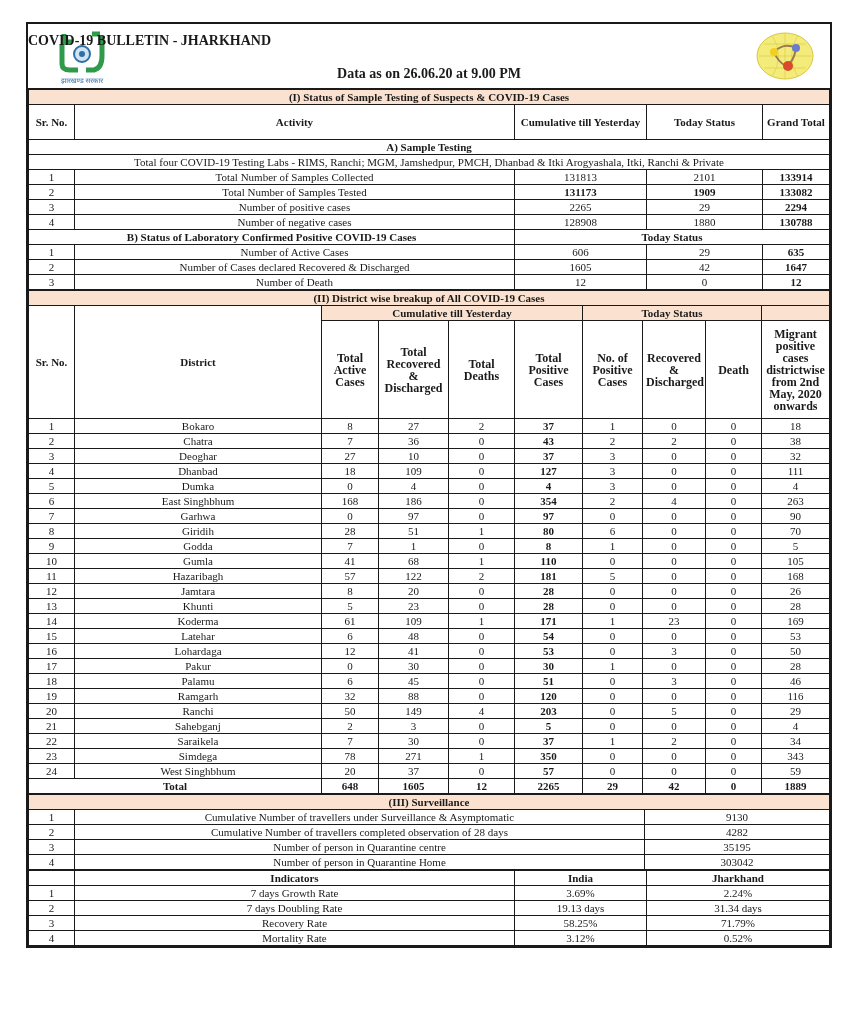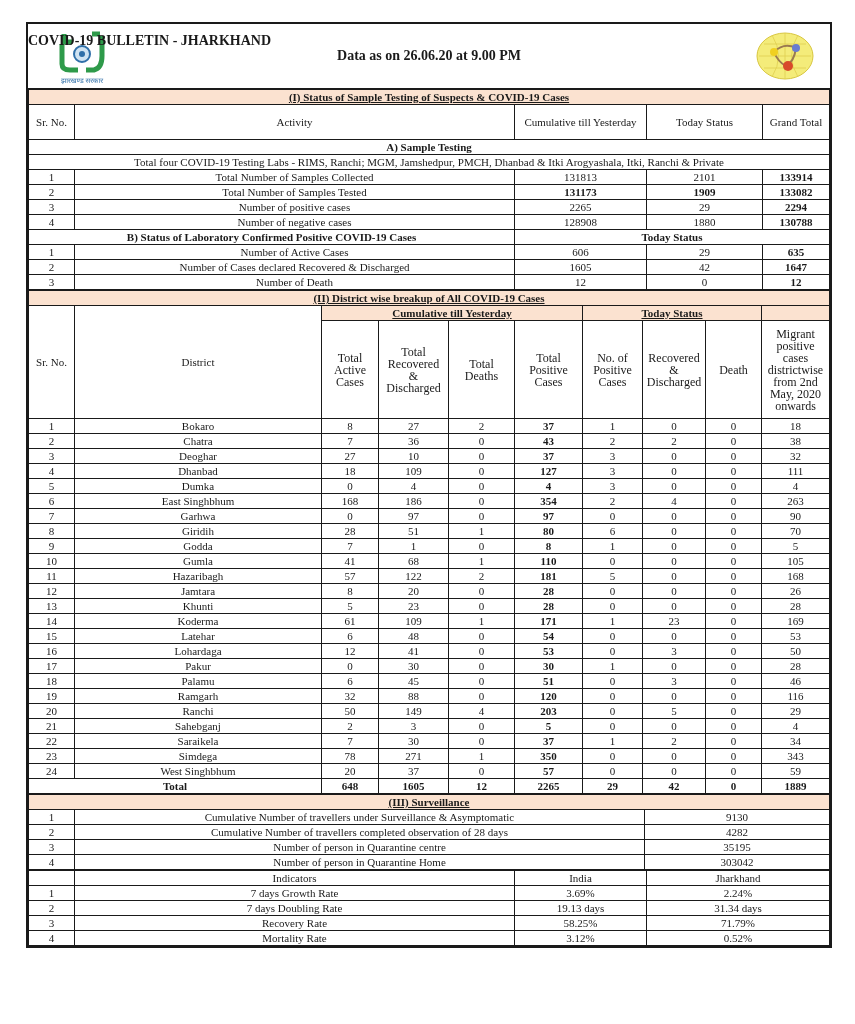--- a/index.html
+++ b/index.html
@@ -1,28 +1,28 @@
 <!DOCTYPE html>
 <html><head>
 <meta charset="utf-8">
 <style>
   html, body { margin:0; padding:0; background:#ffffff; }
   body { width:855px; height:1024px; position:relative; overflow:hidden;
          font-family:"Liberation Serif", serif; color:#1a1a1a; }
   .sheet { position:absolute; left:26px; top:22px; width:802px; border:2px solid #1a1a1a; background:#fff; }
   table { border-collapse:collapse; width:100%; table-layout:fixed; }
   td, th { border:1px solid #1a1a1a; padding:0 3px; font-size:11px; line-height:14px; height:14px; white-space:nowrap; overflow:hidden; }
-  th { font-weight:normal; }
+  th { font-weight:bold; }
   .c { text-align:center; }
   .l { text-align:center; }
   .b { font-weight:bold; }
-  .band { background:#fbe2d0; text-align:center; font-weight:bold; font-size:11px;text-decoration:underline; }
+  .band { background:#fbe2d0; text-align:center; font-weight:bold; font-size:11px; }
   .header { position:relative; height:64px; border-bottom:1px solid #1a1a1a; }
   .title { position:absolute; left:0; right:0; top:9px; text-align:left; font-weight:bold; font-size:14px; }
-  .subtitle { position:absolute; left:0; right:0; top:24px; text-align:center; font-weight:bold; font-size:14px; }
+  .subtitle { position:absolute; left:0; right:0; top:42px; text-align:center; font-weight:bold; font-size:14px; }
   .logo-left { position:absolute; left:14px; top:4px; width:80px; height:58px;text-align:center; }
   .logo-right { position:absolute; right:14px; top:6px; width:62px; height:52px; }
   .wrap { white-space:normal; line-height:13px; }
   .hdr2 th { font-size:12px; line-height:12px; white-space:normal; }
 </style>
 </head>
 <body>
 
 <div class="sheet">
 

